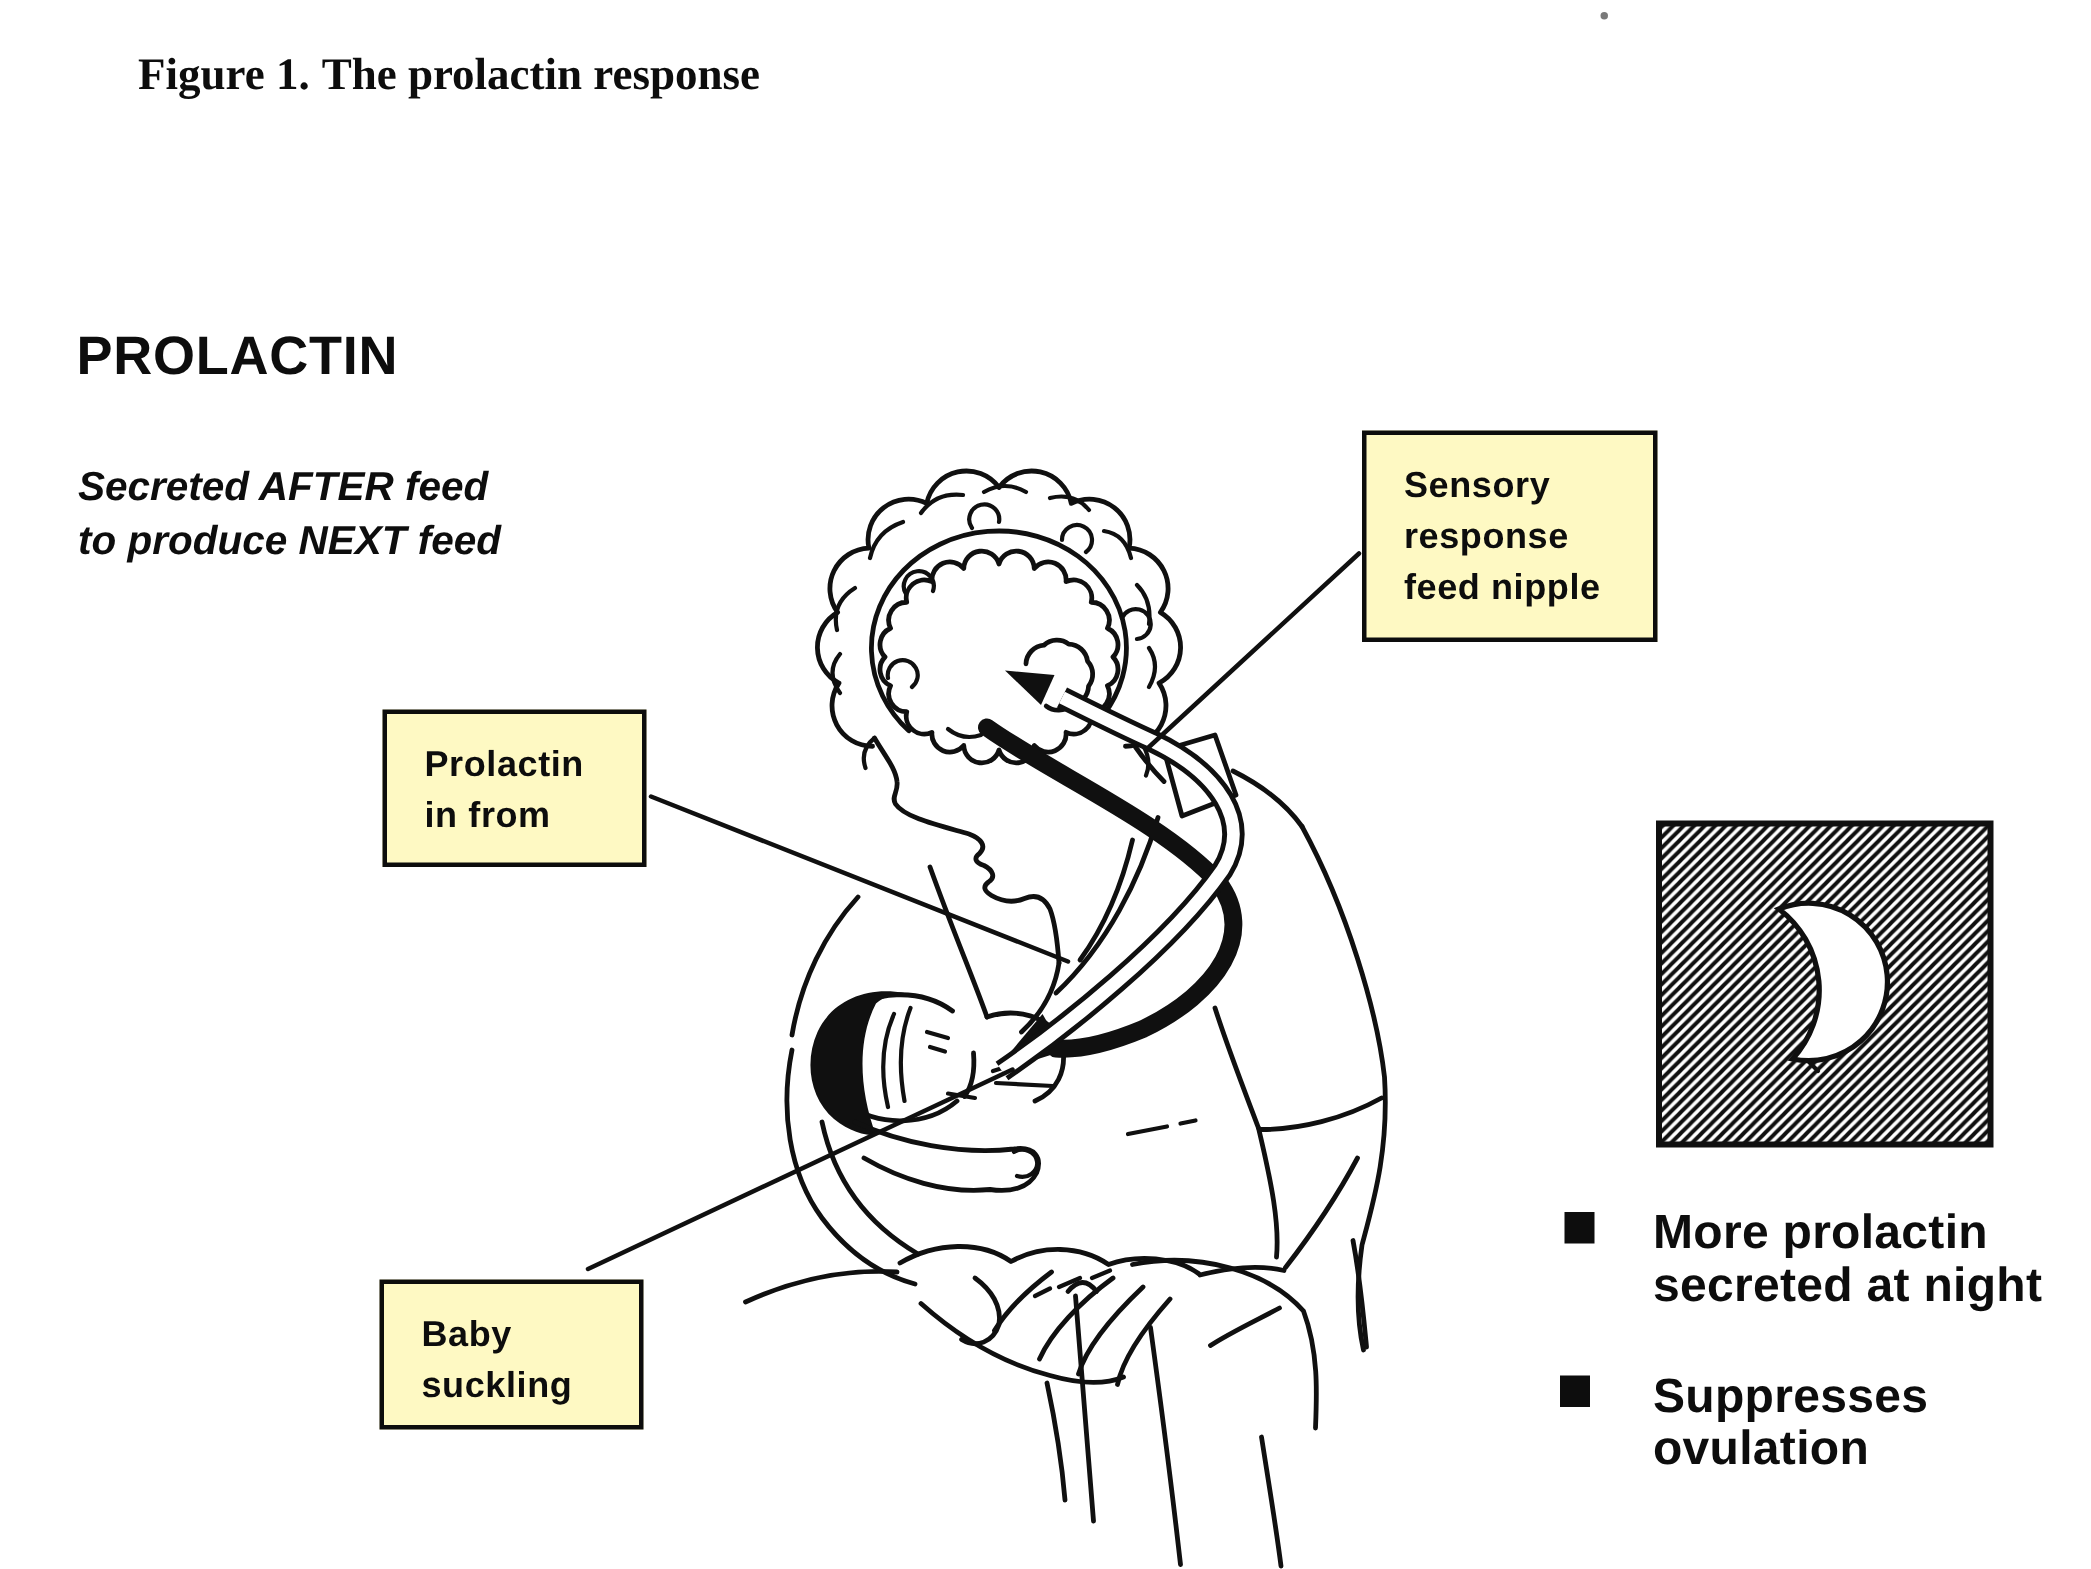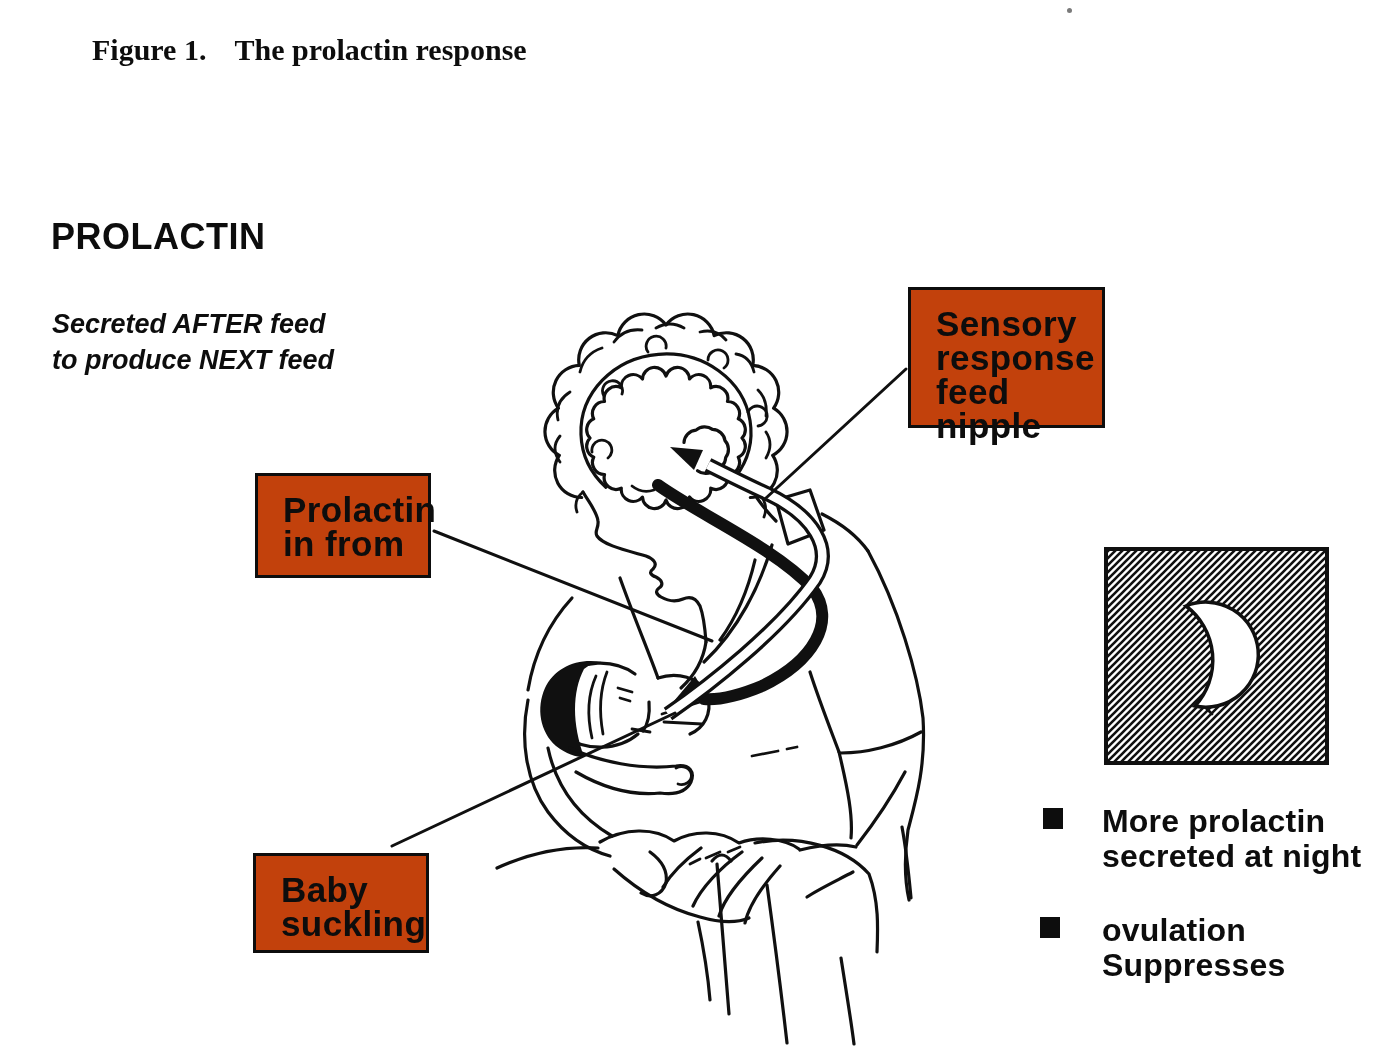--- a/index.html
+++ b/index.html
@@ -2,26 +2,26 @@
 <html><head>
 <meta charset="utf-8">
 <style>
   html,body{margin:0;padding:0;background:#ffffff;}
   #canvas{position:relative;width:1394px;height:1046px;background:#ffffff;overflow:hidden;
           font-family:"Liberation Sans", sans-serif;color:#0d0d0d;}
   .abs{position:absolute;}
   
   .fig-title{left:92px;top:33px;font-family:"Liberation Serif", serif;font-weight:bold;
              font-size:30px;white-space:nowrap;}
-  .fig-title .prefix{margin-right:28px;}
+  .fig-title .prefix{margin-right:8px;}
   .heading{left:51px;top:216px;font-weight:bold;font-size:36px;letter-spacing:0.5px;}
   .subtitle{left:52px;top:306px;font-weight:bold;font-style:italic;font-size:27px;line-height:36px;}
   
-  .callout{box-sizing:border-box;border:3px solid #0d0d0d;background:#c2410c;
-           font-weight:bold;font-size:35px;line-height:34px;letter-spacing:0.4px;
+  .callout{box-sizing:border-box;border:3px solid #0d0d0d;background:#fef9c3;
+           font-weight:bold;font-size:24px;line-height:34px;letter-spacing:0.4px;
            padding:17px 8px 8px 25px;}
   .box-sensory{left:908px;top:287px;width:197px;height:141px;}
   .box-prolactin{left:255px;top:473px;width:176px;height:105px;}
   .box-baby{left:253px;top:853px;width:176px;height:100px;}
   .bl{display:block;}
   
   .bullet-sq{width:20px;height:21px;background:#0d0d0d;}
   .sq1{left:1043px;top:808px;}
   .sq2{left:1040px;top:917px;}
   .bullet-text{font-weight:bold;font-size:32px;line-height:35px;letter-spacing:0.2px;width:280px;}
@@ -158,18 +158,18 @@
   </div>
 
   <div class="abs bullet-sq sq1"></div>
   <div class="abs bullet-text bt1">
     <span class="bl">More prolactin</span>
     <span class="bl">secreted at night</span>
   </div>
 
   <div class="abs bullet-sq sq2"></div>
   <div class="abs bullet-text bt2">
+    <span class="bl">Suppresses</span>
     <span class="bl">ovulation</span>
-    <span class="bl">Suppresses</span>
   </div>
 
   <div class="abs speck"></div>
 </div>
 
 </body></html>

